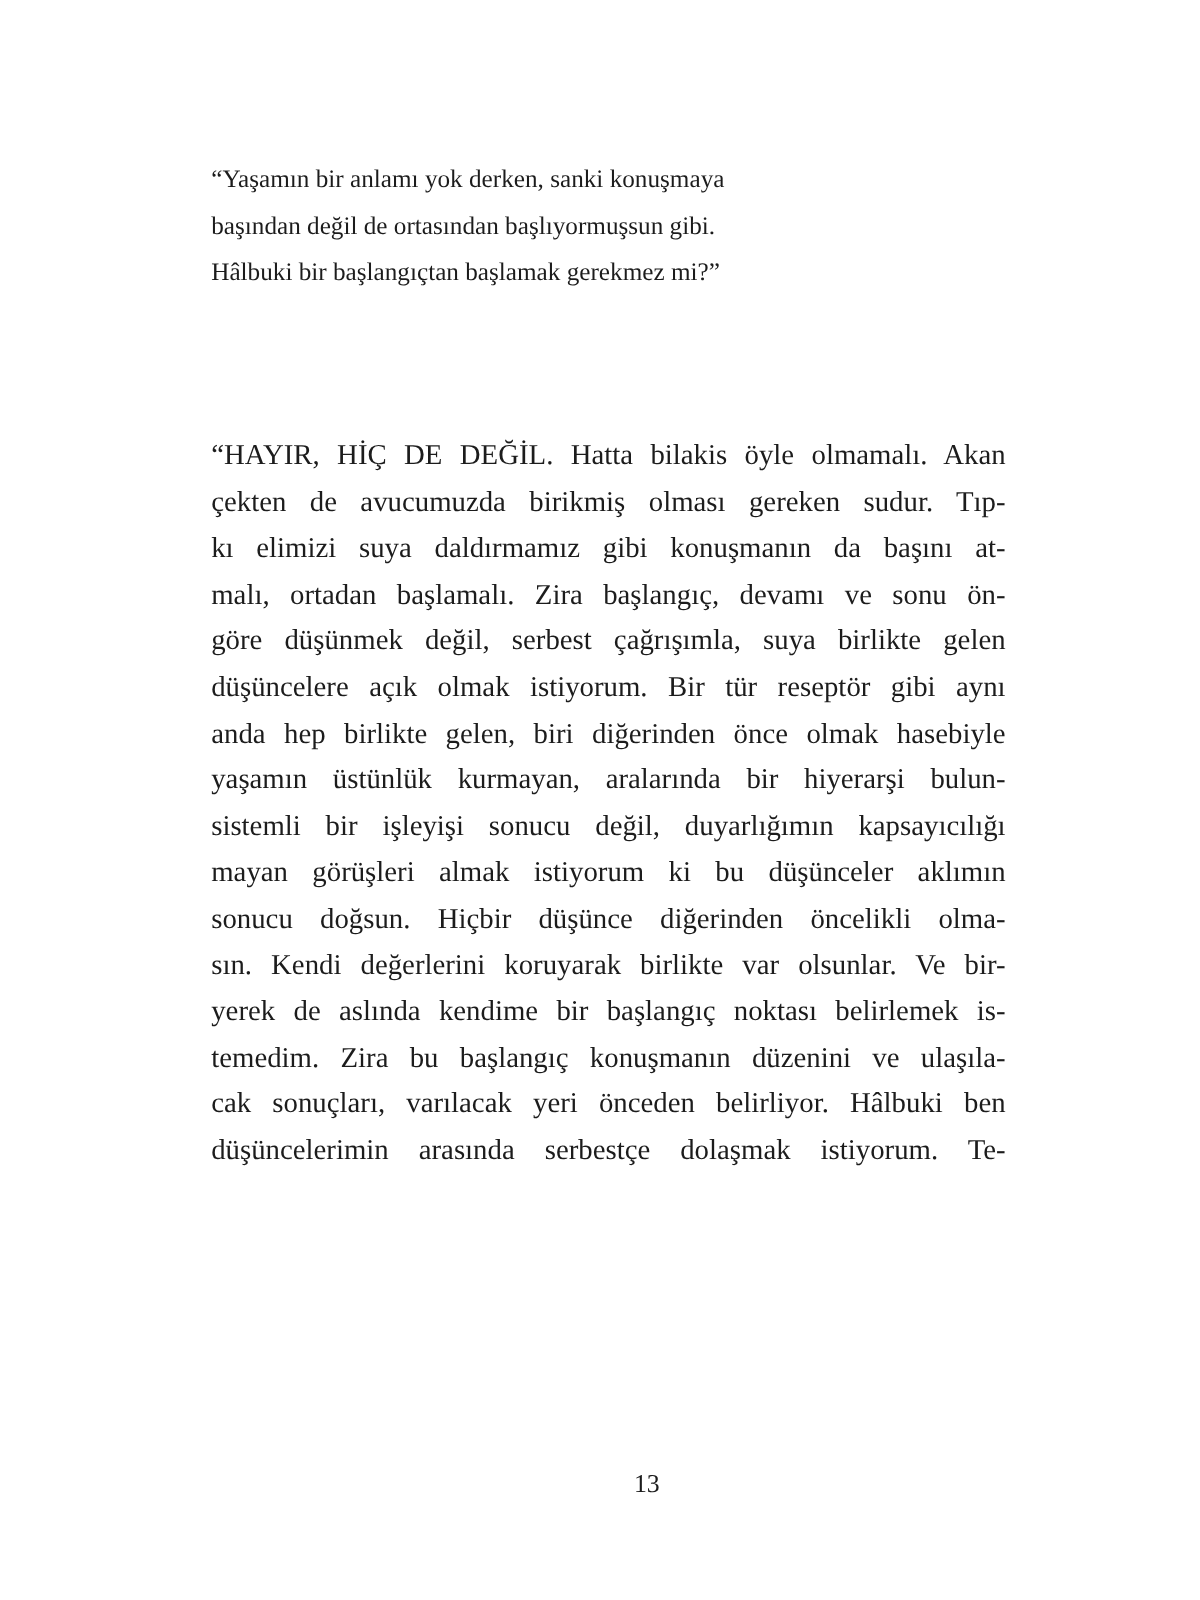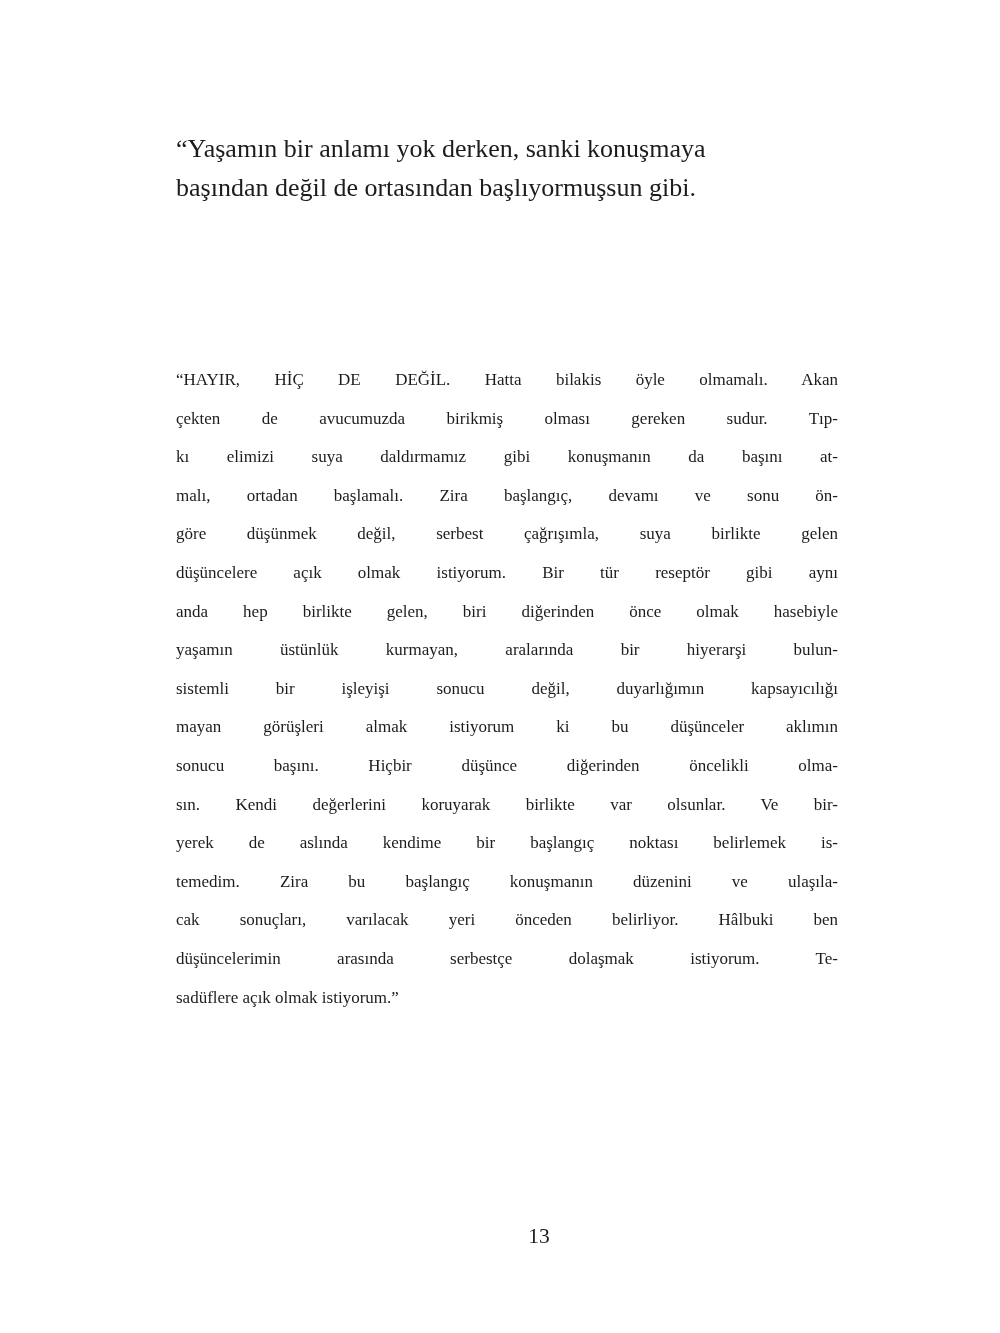--- a/index.html
+++ b/index.html
@@ -15,30 +15,30 @@
     background: #ffffff;
     font-family: "Liberation Serif", "DejaVu Serif", serif;
     color: #1c1c1c;
     overflow: hidden;
   }
   .epigraph {
     position: absolute;
     left: 176px;
     top: 130px;
     width: 662px;
-    font-size: 26px;
+    font-size: 21px;
     line-height: 38.5px;
     text-align: left;
   }
   .body-text {
     position: absolute;
     left: 176px;
     top: 361px;
     width: 662px;
-    font-size: 17px;
+    font-size: 24px;
     line-height: 38.6px;
   }
   .line {
     white-space: normal;
   }
   .line.just {
     text-align: justify;
     text-align-last: justify;
   }
   .page-number {
@@ -53,37 +53,37 @@
   }
 </style>
 </head>
 <body>
 
 <div class="page">
 
   <div class="epigraph">
       <div class="line">“Yaşamın bir anlamı yok derken, sanki konuşmaya</div>
       <div class="line">başından değil de ortasından başlıyormuşsun gibi.</div>
+      <div class="line">Hâlbuki bir başlangıçtan başlamak gerekmez mi?”</div>
     </div>
 
   <div class="body-text">
       <div class="line just">“HAYIR, HİÇ DE DEĞİL. Hatta bilakis öyle olmamalı. Akan</div>
       <div class="line just">çekten de avucumuzda birikmiş olması gereken sudur. Tıp-</div>
       <div class="line just">kı elimizi suya daldırmamız gibi konuşmanın da başını at-</div>
       <div class="line just">malı, ortadan başlamalı. Zira başlangıç, devamı ve sonu ön-</div>
       <div class="line just">göre düşünmek değil, serbest çağrışımla, suya birlikte gelen</div>
       <div class="line just">düşüncelere açık olmak istiyorum. Bir tür reseptör gibi aynı</div>
       <div class="line just">anda hep birlikte gelen, biri diğerinden önce olmak hasebiyle</div>
       <div class="line just">yaşamın üstünlük kurmayan, aralarında bir hiyerarşi bulun-</div>
       <div class="line just">sistemli bir işleyişi sonucu değil, duyarlığımın kapsayıcılığı</div>
       <div class="line just">mayan görüşleri almak istiyorum ki bu düşünceler aklımın</div>
-      <div class="line just">sonucu başını. Hiçbir düşünce diğerinden öncelikli olma-</div>
+      <div class="line just">sonucu doğsun. Hiçbir düşünce diğerinden öncelikli olma-</div>
       <div class="line just">sın. Kendi değerlerini koruyarak birlikte var olsunlar. Ve bir-</div>
       <div class="line just">yerek de aslında kendime bir başlangıç noktası belirlemek is-</div>
       <div class="line just">temedim. Zira bu başlangıç konuşmanın düzenini ve ulaşıla-</div>
       <div class="line just">cak sonuçları, varılacak yeri önceden belirliyor. Hâlbuki ben</div>
       <div class="line just">düşüncelerimin arasında serbestçe dolaşmak istiyorum. Te-</div>
-      <div class="line">sadüflere açık olmak istiyorum.”</div>
     </div>
 
   <div class="page-number">13</div>
 
 </div>
 
 </body></html>

